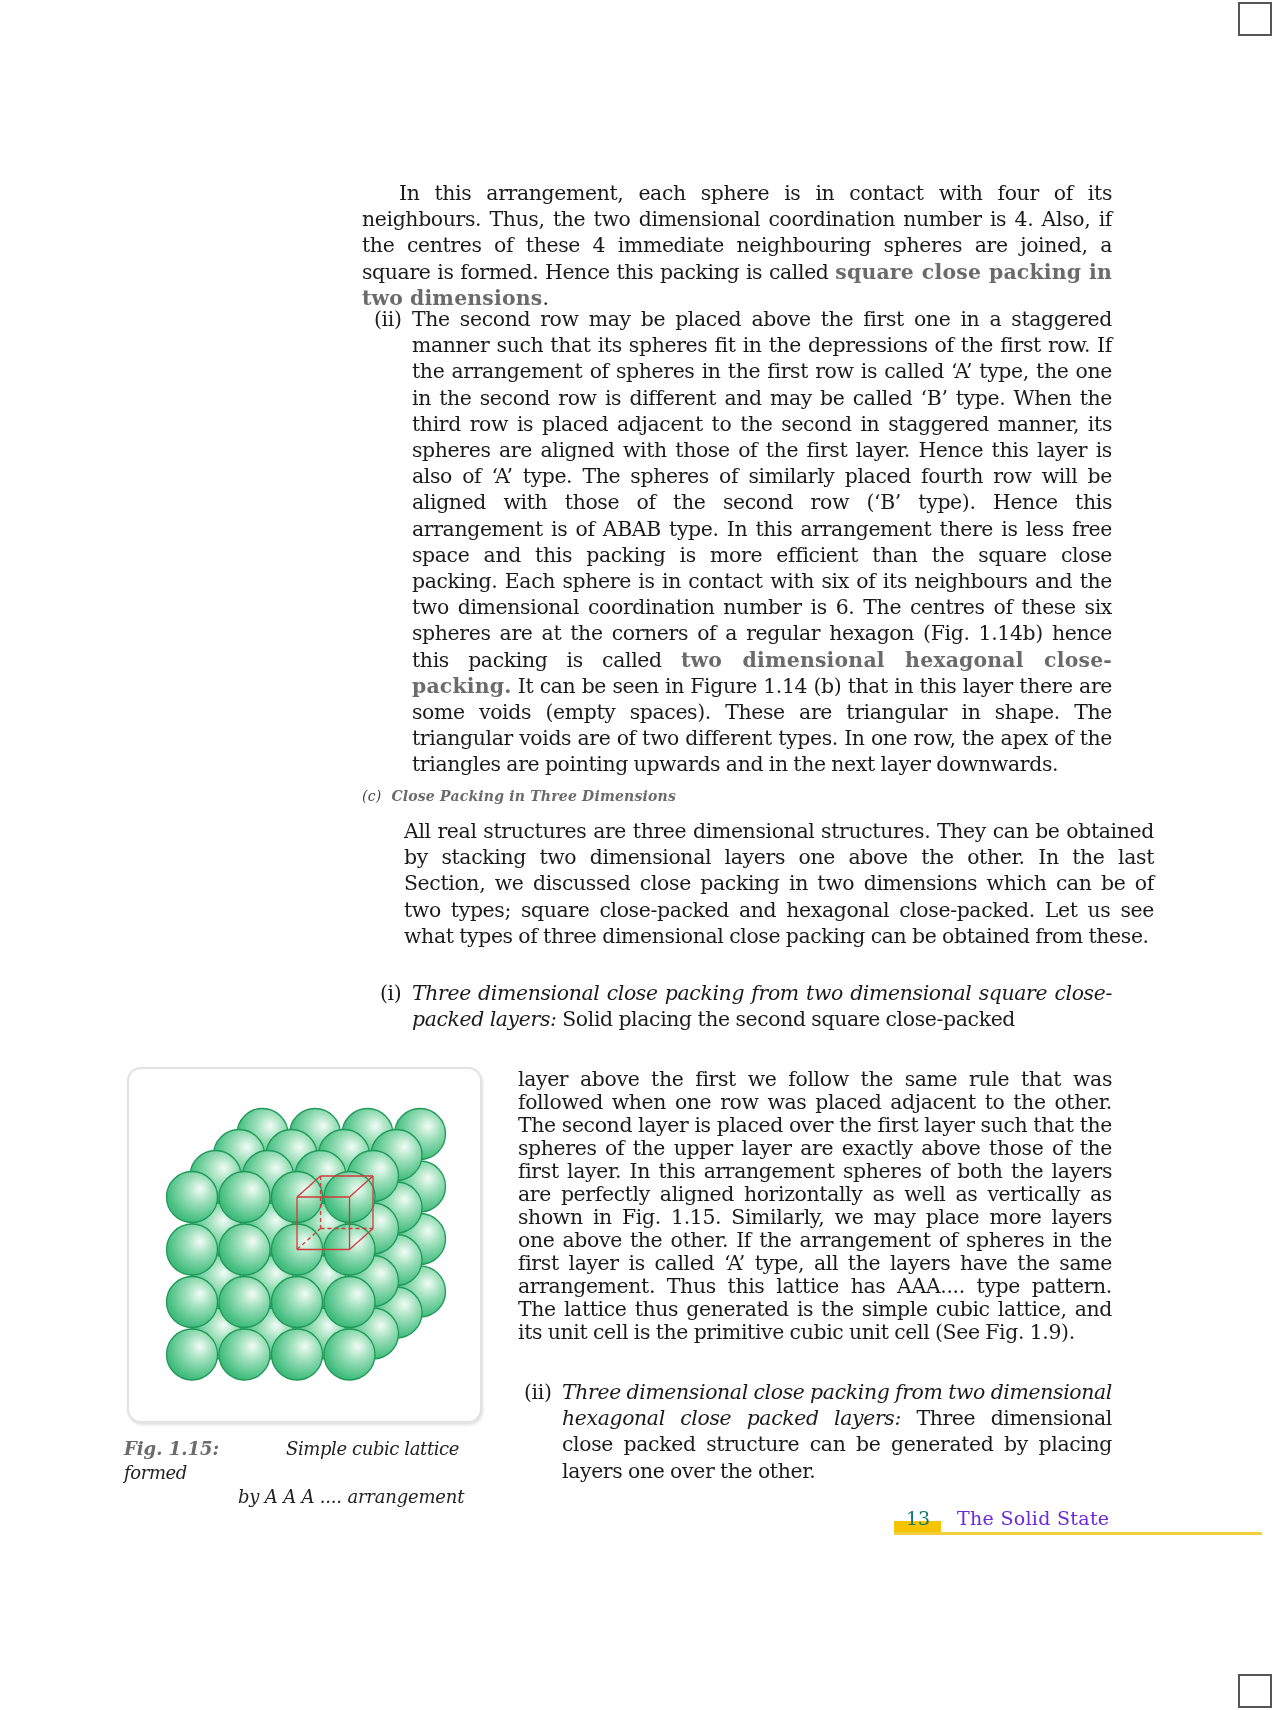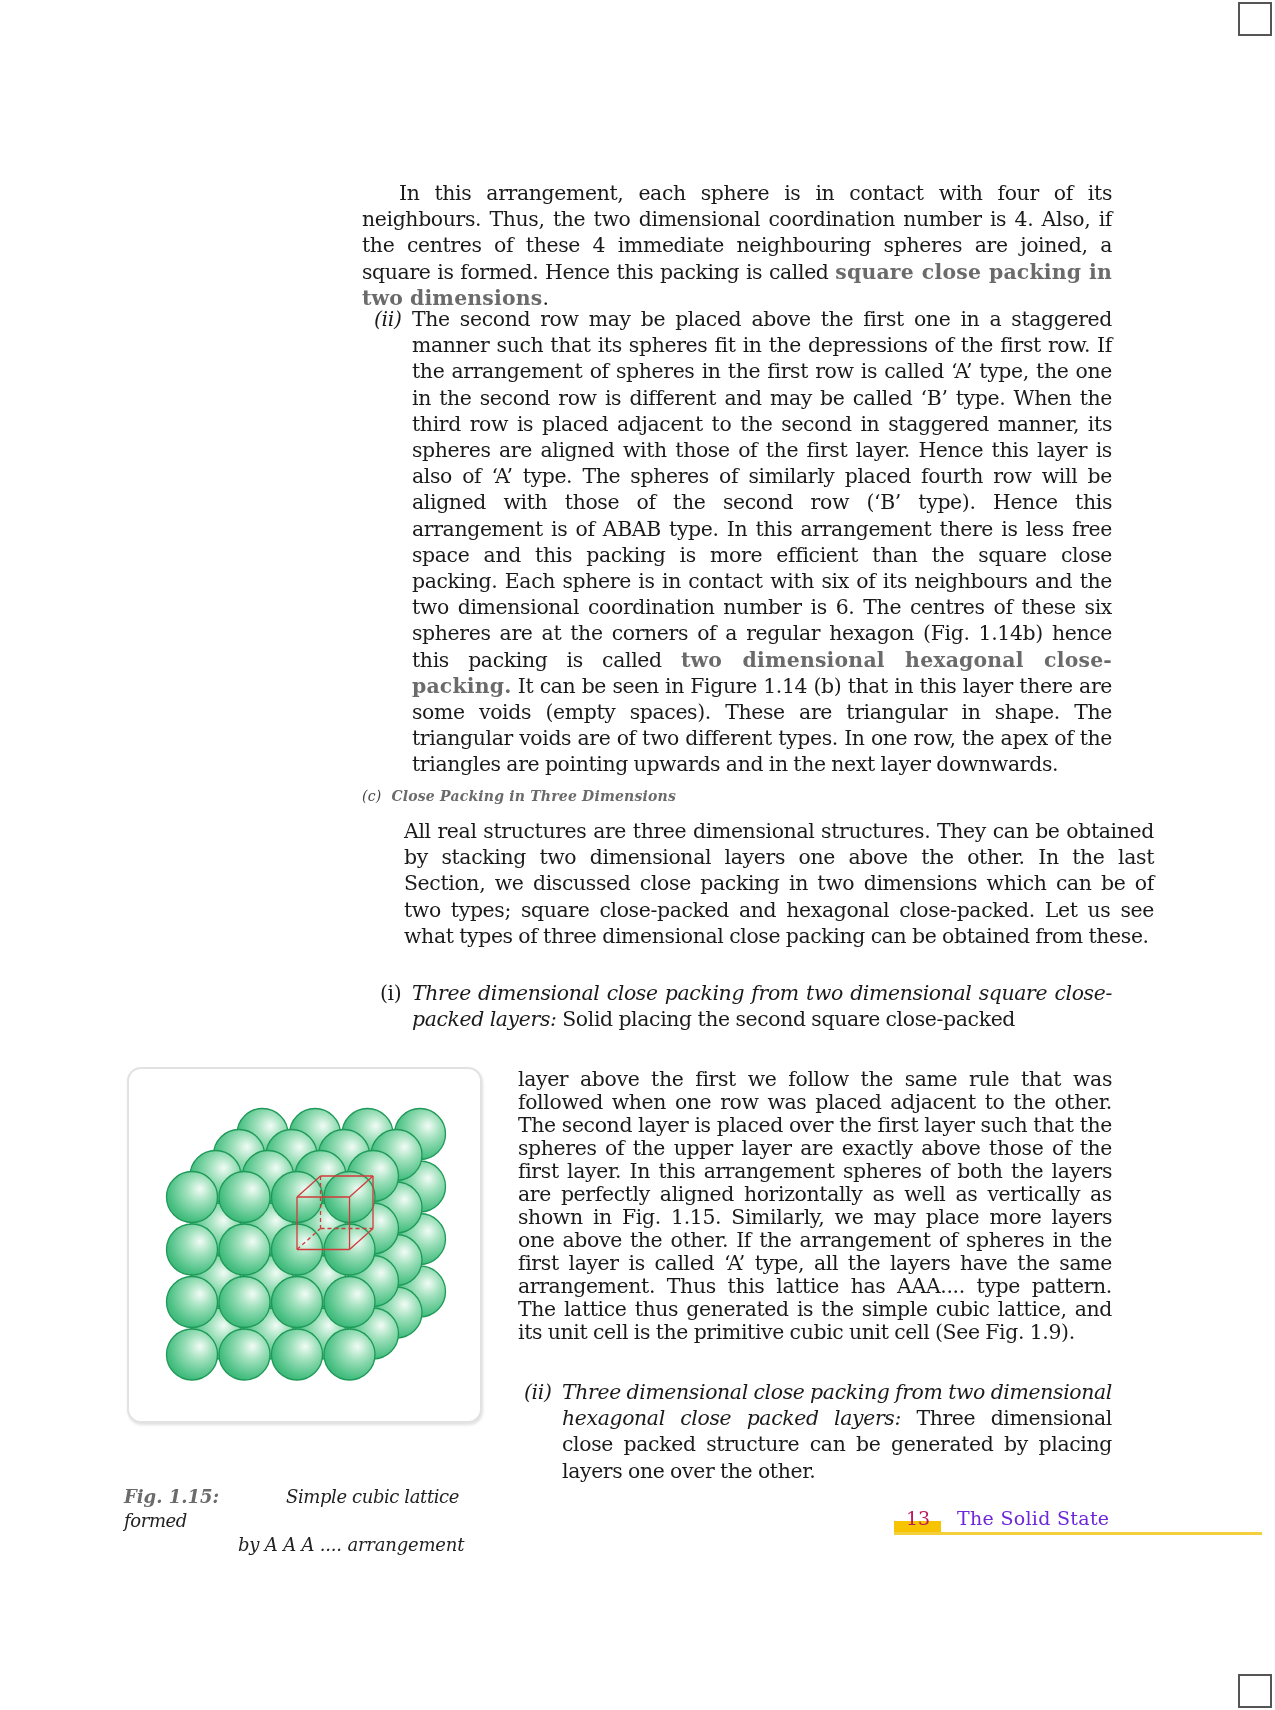--- a/index.html
+++ b/index.html
@@ -9,45 +9,45 @@
   .corner-top { left: 1238px; top: 2px; }
   .corner-bottom { left: 1238px; top: 1674px; }
 
   .para { position: absolute; font-size: 20.4px; line-height: 26.2px; text-align: justify;
           text-align-last: left; letter-spacing: -0.35px; word-spacing: -0.5px; }
   .p1 { left: 362px; top: 169px; width: 750px; text-indent: 37px; margin-top: 11px; }
   .term { color: #6b6b6b; font-weight: bold; letter-spacing: 0.2px; }
 
   .item { position: absolute; font-size: 20.4px; line-height: 26.2px; text-align: justify;
           text-align-last: left; letter-spacing: -0.35px; word-spacing: -0.5px; }
-  .item .marker { position: absolute; left: -38px; top: 0; font-style: italic; }
+  .item .marker { position: absolute; left: -38px; top: 0; }
   .item-ii-2d { left: 412px; top: 306px; width: 700px; }
 
   .heading-c { position: absolute; left: 362px; top: 788px; font-size: 14px; font-style: italic; font-weight: bold; color: #6b6b6b; letter-spacing: 0.2px; }
   .heading-c .hmark { font-weight: normal; color: #444; margin-right: 10px; }
   .p3d { left: 362px; top: 818px; width: 750px; margin-left: 42px; }
 
   .item-i-3d-head { position: absolute; left: 412px; top: 980px; width: 700px; font-size: 20.4px; line-height: 26.2px; text-align: justify; letter-spacing: -0.35px; word-spacing: -0.5px; }
   .item-i-3d-head .marker { position: absolute; left: -32px; }
   .item-i-3d-body { position: absolute; left: 518px; top: 1068px; width: 594px; font-size: 20.4px; line-height: 23px; text-align: justify; text-align-last: left; letter-spacing: -0.35px; word-spacing: -0.5px; }
   .it { font-style: italic; }
   .item-ii-3d { left: 562px; top: 1379px; width: 550px; }
   .item-ii-3d .marker { left: -38px; }
 
   .figure-box { position: absolute; left: 127px; top: 1067px; width: 355px; height: 356px; border: 2px solid #e2e2e2; border-radius: 14px; box-shadow: 1px 2px 3px rgba(0,0,0,0.12); background: #fff; box-sizing: border-box; }
   #lattice { position: absolute; left: 127px; top: 1067px; width: 355px; height: 356px; }
 
   .caption { position: absolute; left: 124px; top: 1437px; width: 365px; font-size: 18px; line-height: 24px; color: #222; }
-  .caption .fig-label { font-weight: bold; font-style: italic; color: #6b6b6b; display: inline-block; width: 114px; margin-top: 48px; }
+  .caption .fig-label { font-weight: bold; font-style: italic; color: #6b6b6b; display: inline-block; width: 114px; }
   .caption .line1 { font-style: italic; letter-spacing: -0.4px; margin-left: 48px; }
   .caption .line2 { display: block; padding-left: 114px; font-style: italic; letter-spacing: -0.2px; }
 
   .footer-bar { position: absolute; left: 894px; top: 1532px; width: 368px; height: 3px; background: #f2cf3b; }
   .footer-page-bg { position: absolute; left: 894px; top: 1521px; width: 47px; height: 14px; background: #f6c400; }
-  .footer-page { position: absolute; left: 906px; top: 1507px; font-size: 19px; color: #be185d; }
+  .footer-page { position: absolute; left: 906px; top: 1507px; font-size: 19px; color: #0f766e; }
   .footer-title { position: absolute; left: 957px; top: 1507px; font-size: 19px; color: #6d28d9; letter-spacing: 0.3px; }
 </style>
 </head>
 <body>
 
 <div class="corner-box corner-top"></div>
 <div class="corner-box corner-bottom"></div>
 
 <div class="para p1"><span>In this arrangement, each sphere is in contact with four of its neighbours. Thus, the two dimensional coordination number is 4.  Also, if the centres of these 4 immediate neighbouring spheres are joined, a square is formed. Hence this packing is called </span><span class="term">square close packing in two dimensions</span><span>.</span></div>
 

